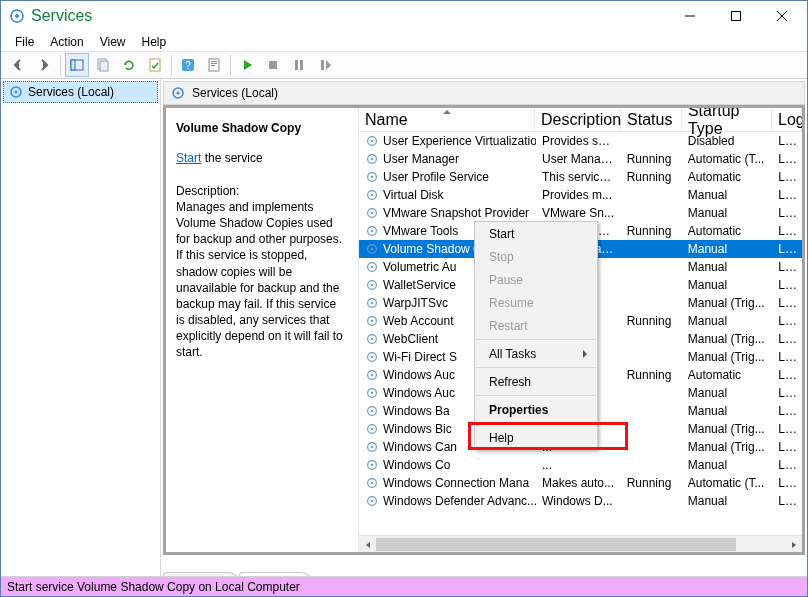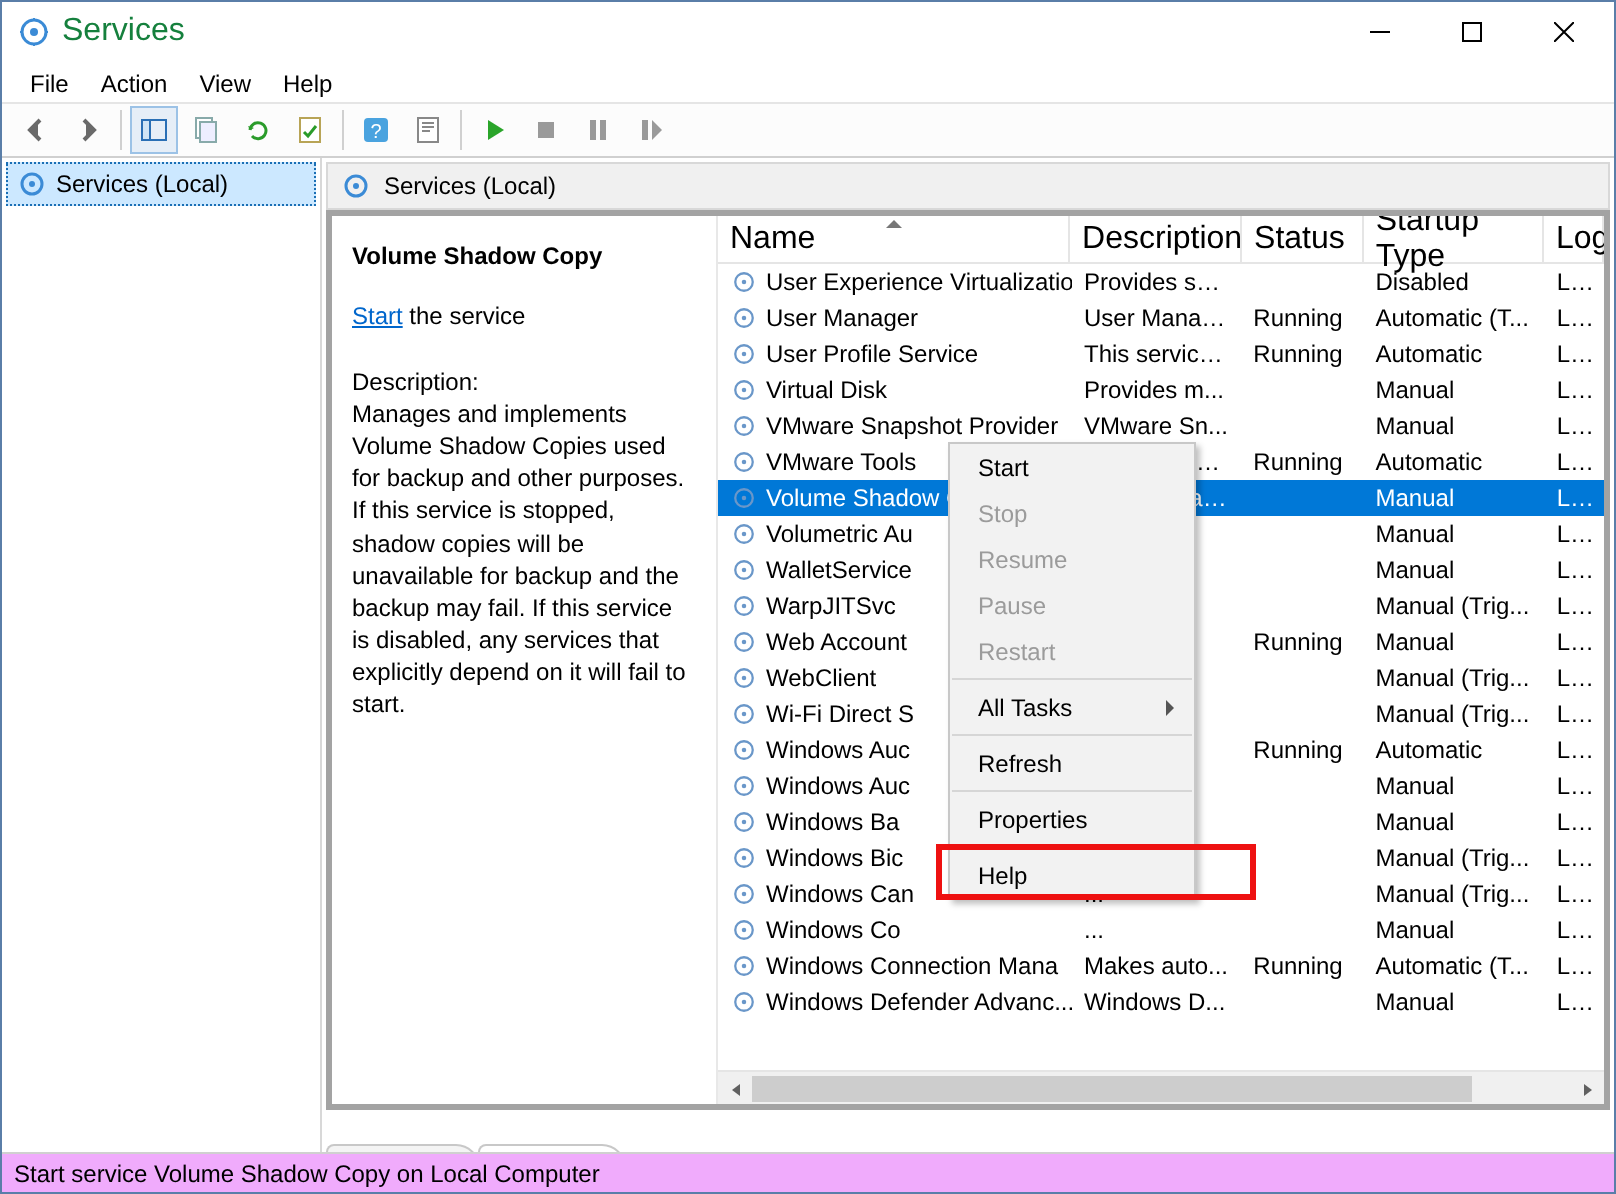--- a/index.html
+++ b/index.html
@@ -491,29 +491,29 @@
           <div class="arrow">
               <svg width="8" height="8" viewBox="0 0 8 8">
                 <path d="M2 1l4 3-4 3z" fill="#606060"></path>
               </svg>
             </div>
         </div>
 
         <div class="ctxmenu">
           <div class="mi">Start</div>
           <div class="mi dis">Stop</div>
+          <div class="mi dis">Pause</div>
           <div class="mi dis">Resume</div>
-          <div class="mi dis">Pause</div>
           <div class="mi dis">Restart</div>
           <hr>
           <div class="mi sub">All Tasks</div>
           <hr>
           <div class="mi">Refresh</div>
           <hr>
-          <div class="mi" style="font-weight:400">Properties</div>
+          <div class="mi" style="font-weight:700">Properties</div>
           <hr>
           <div class="mi">Help</div>
           <div class="redbox"></div>
         </div>
       </div>
     </div>
 
     <div class="tabs">
       <div class="tab">Extended</div>
       <div class="tab active">Standard</div>

